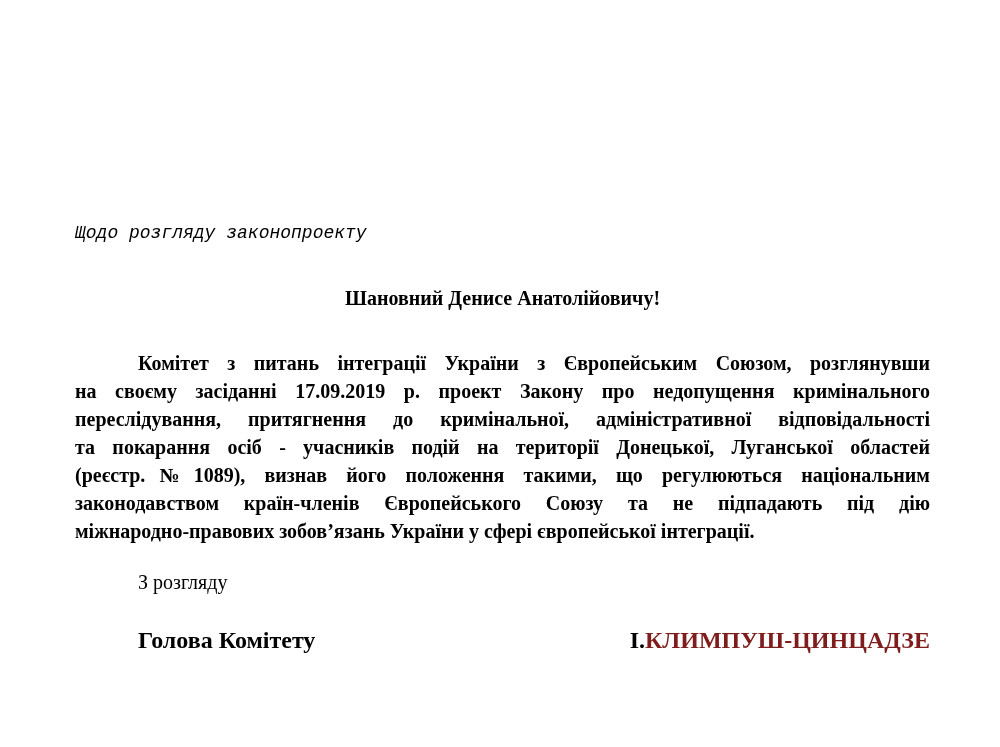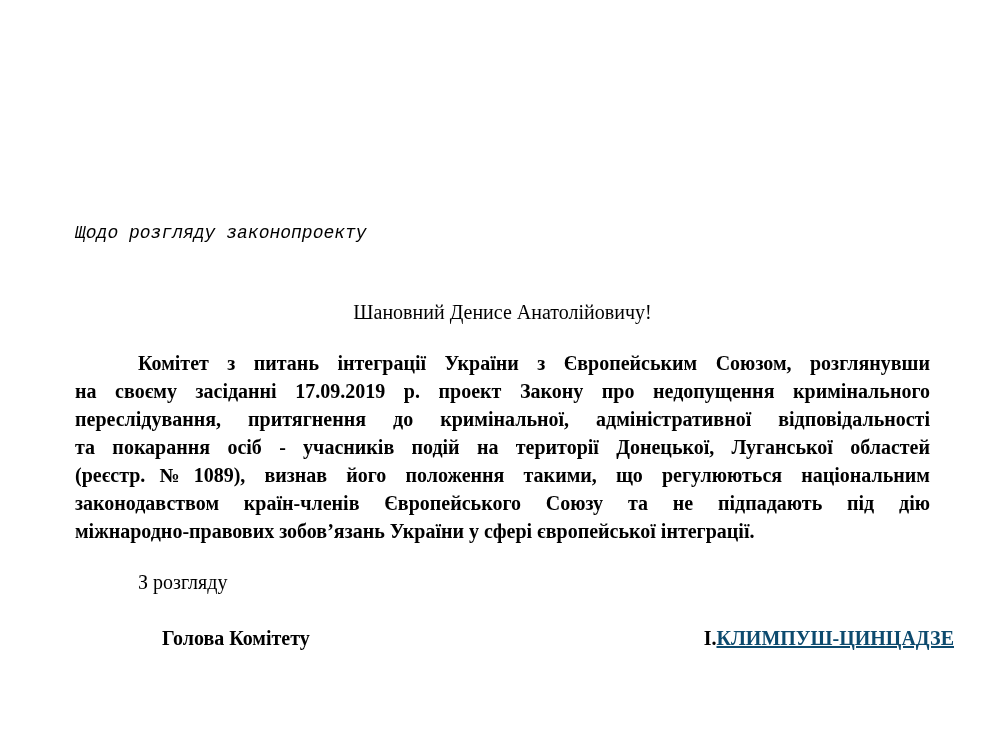--- a/index.html
+++ b/index.html
@@ -26,25 +26,25 @@
   .subject {
     position: absolute;
     top: 223px;
     left: 75px;
     font-style: italic;
     font-size: 18px;
     font-family: Liberation Mono, monospace;
   }
   .salutation {
     position: absolute;
-    top: 301px;
+    top: 287px;
     left: 75px;
     width: 855px;
     text-align: center;
-    font-weight: normal;
+    font-weight: bold;
     font-size: 20px;
   }
   .body-paragraph {
     position: absolute;
     top: 349px;
     left: 75px;
     width: 855px;
     font-size: 20px;
     line-height: 28px;
     font-weight: bold;
@@ -63,31 +63,29 @@
   }
   .signature-row {
     position: absolute;
     top: 627px;
     left: 138px;
     width: 792px;
     display: flex;
     justify-content: space-between;
     align-items: flex-end;
     font-weight: bold;
-    font-size: 20px;
-    margin-left: 24px;
+    font-size: 24px;
   }
   .signature-right { white-space: nowrap; }
   .signature-initial {
     color: #000000;
     text-decoration: none;
   }
   .signature-link {
-    color: #0c4a6e;
-    text-decoration: underline;
+    color: #7f1d1d;
     cursor: pointer;
   }
 </style>
 </head>
 <body>
 
 <div class="page">
 
 
   <div class="subject">Щодо розгляду законопроекту</div>

